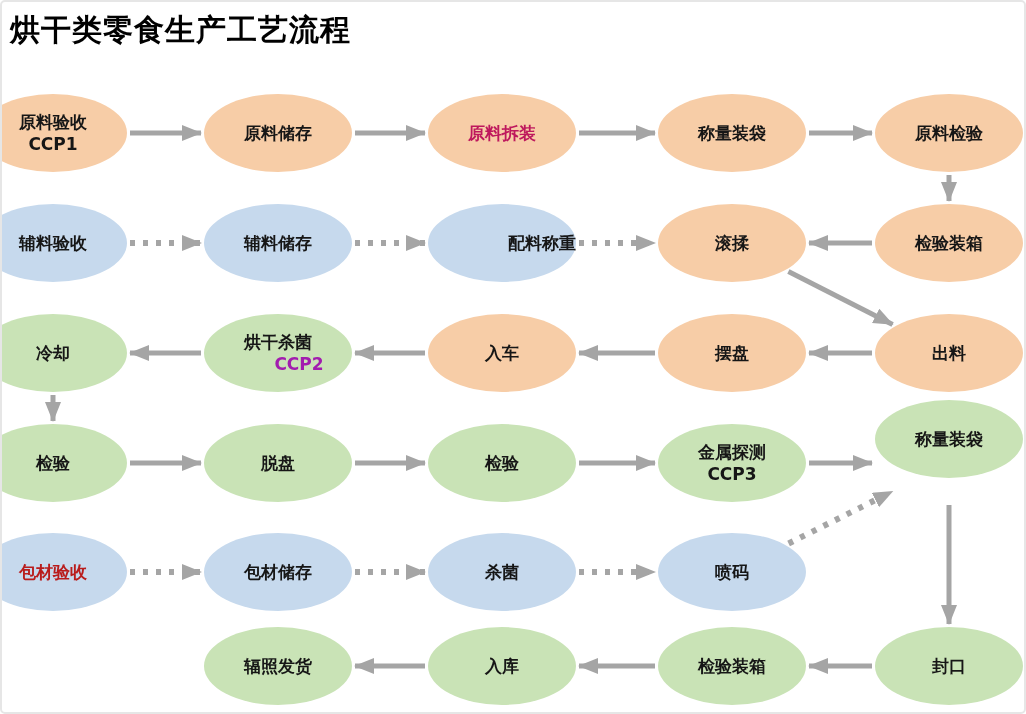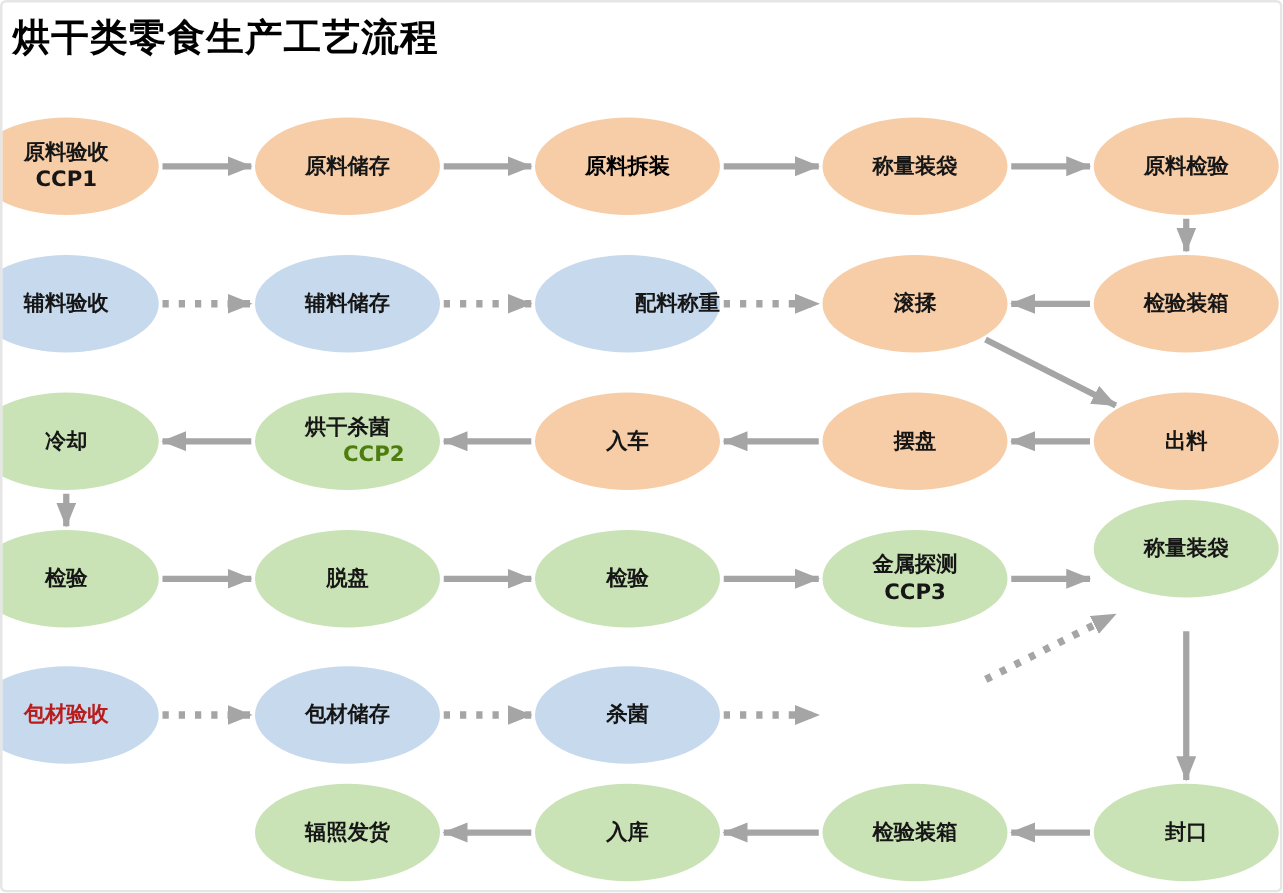--- a/index.html
+++ b/index.html
@@ -102,21 +102,21 @@
   </svg>
   <div id="node-layer">
       <div class="node" style="left: 51px; top: 131px; background: rgb(247, 205, 167);">
         <div class="node-line" style="color: rgb(22, 22, 22);">原料验收</div>
         <div class="node-line" style="color: rgb(22, 22, 22);">CCP1</div>
       </div>
       <div class="node" style="left: 276px; top: 131px; background: rgb(247, 205, 167);">
         <div class="node-line" style="color: rgb(22, 22, 22);">原料储存</div>
       </div>
       <div class="node" style="left: 500px; top: 131px; background: rgb(247, 205, 167);">
-        <div class="node-line" style="color: #000000;">原料拆装</div>
+        <div class="node-line" style="color: #be185d;">原料拆装</div>
       </div>
       <div class="node" style="left: 730px; top: 131px; background: rgb(247, 205, 167);">
         <div class="node-line" style="color: rgb(22, 22, 22);">称量装袋</div>
       </div>
       <div class="node" style="left: 947px; top: 131px; background: rgb(247, 205, 167);">
         <div class="node-line" style="color: rgb(22, 22, 22);">原料检验</div>
       </div>
       <div class="node" style="left: 51px; top: 241px; background: rgb(198, 217, 237);">
         <div class="node-line" style="color: rgb(22, 22, 22);">辅料验收</div>
       </div>
@@ -130,21 +130,21 @@
         <div class="node-line" style="color: rgb(22, 22, 22);">滚揉</div>
       </div>
       <div class="node" style="left: 947px; top: 241px; background: rgb(247, 205, 167);">
         <div class="node-line" style="color: rgb(22, 22, 22);">检验装箱</div>
       </div>
       <div class="node" style="left: 51px; top: 351px; background: rgb(201, 227, 182);">
         <div class="node-line" style="color: rgb(22, 22, 22);">冷却</div>
       </div>
       <div class="node" style="left: 276px; top: 351px; background: rgb(201, 227, 182);">
         <div class="node-line" style="color: rgb(22, 22, 22);">烘干杀菌</div>
-        <div class="node-line" style="color: #4d7c0f; margin-left: 42px;">CCP2</div>
+        <div class="node-line" style="color: #a21caf; margin-left: 42px;">CCP2</div>
       </div>
       <div class="node" style="left: 500px; top: 351px; background: rgb(247, 205, 167);">
         <div class="node-line" style="color: rgb(22, 22, 22);">入车</div>
       </div>
       <div class="node" style="left: 730px; top: 351px; background: rgb(247, 205, 167);">
         <div class="node-line" style="color: rgb(22, 22, 22);">摆盘</div>
       </div>
       <div class="node" style="left: 947px; top: 351px; background: rgb(247, 205, 167);">
         <div class="node-line" style="color: rgb(22, 22, 22);">出料</div>
       </div>
@@ -166,20 +166,23 @@
       </div>
       <div class="node" style="left: 51px; top: 570px; background: rgb(198, 217, 237);">
         <div class="node-line" style="color: #b91c1c;">包材验收</div>
       </div>
       <div class="node" style="left: 276px; top: 570px; background: rgb(198, 217, 237);">
         <div class="node-line" style="color: rgb(22, 22, 22);">包材储存</div>
       </div>
       <div class="node" style="left: 500px; top: 570px; background: rgb(198, 217, 237);">
         <div class="node-line" style="color: rgb(22, 22, 22);">杀菌</div>
       </div>
+      <div class="node" style="left: 730px; top: 570px; background: rgb(198, 217, 237);">
+        <div class="node-line" style="color: rgb(22, 22, 22);">喷码</div>
+      </div>
       <div class="node" style="left: 276px; top: 664px; background: rgb(201, 227, 182);">
         <div class="node-line" style="color: rgb(22, 22, 22);">辐照发货</div>
       </div>
       <div class="node" style="left: 500px; top: 664px; background: rgb(201, 227, 182);">
         <div class="node-line" style="color: rgb(22, 22, 22);">入库</div>
       </div>
       <div class="node" style="left: 730px; top: 664px; background: rgb(201, 227, 182);">
         <div class="node-line" style="color: rgb(22, 22, 22);">检验装箱</div>
       </div>
       <div class="node" style="left: 947px; top: 664px; background: rgb(201, 227, 182);">

